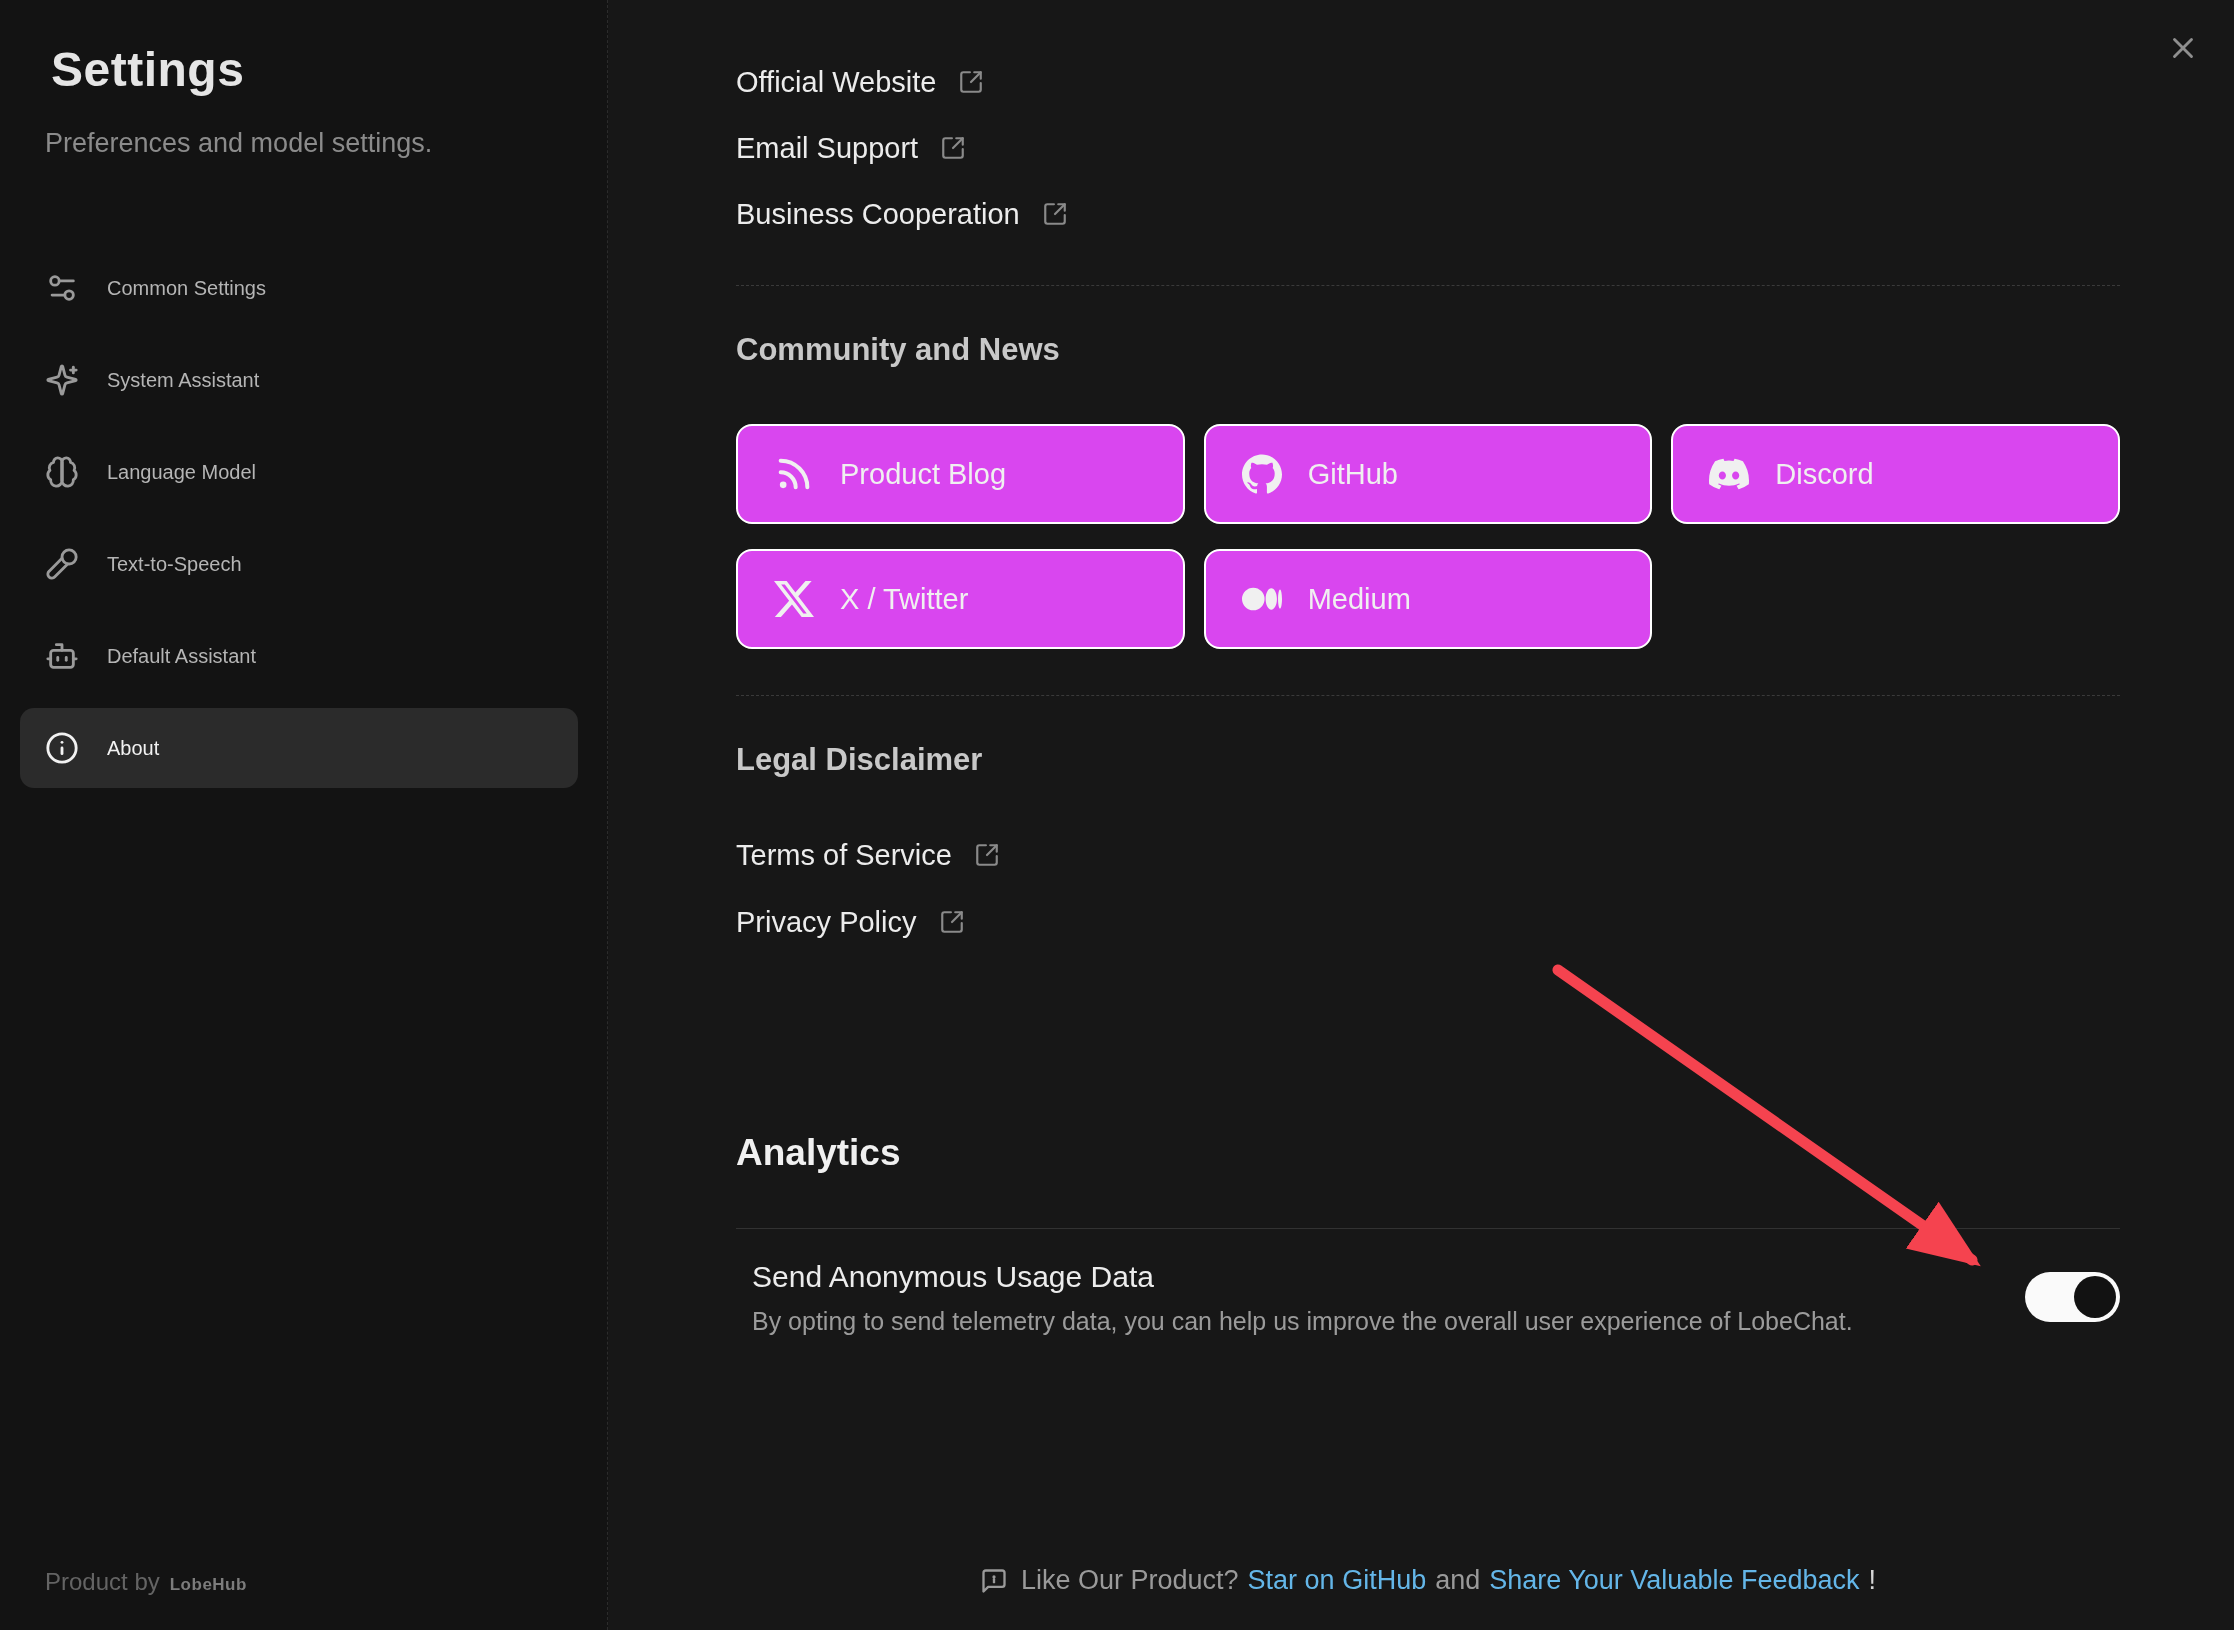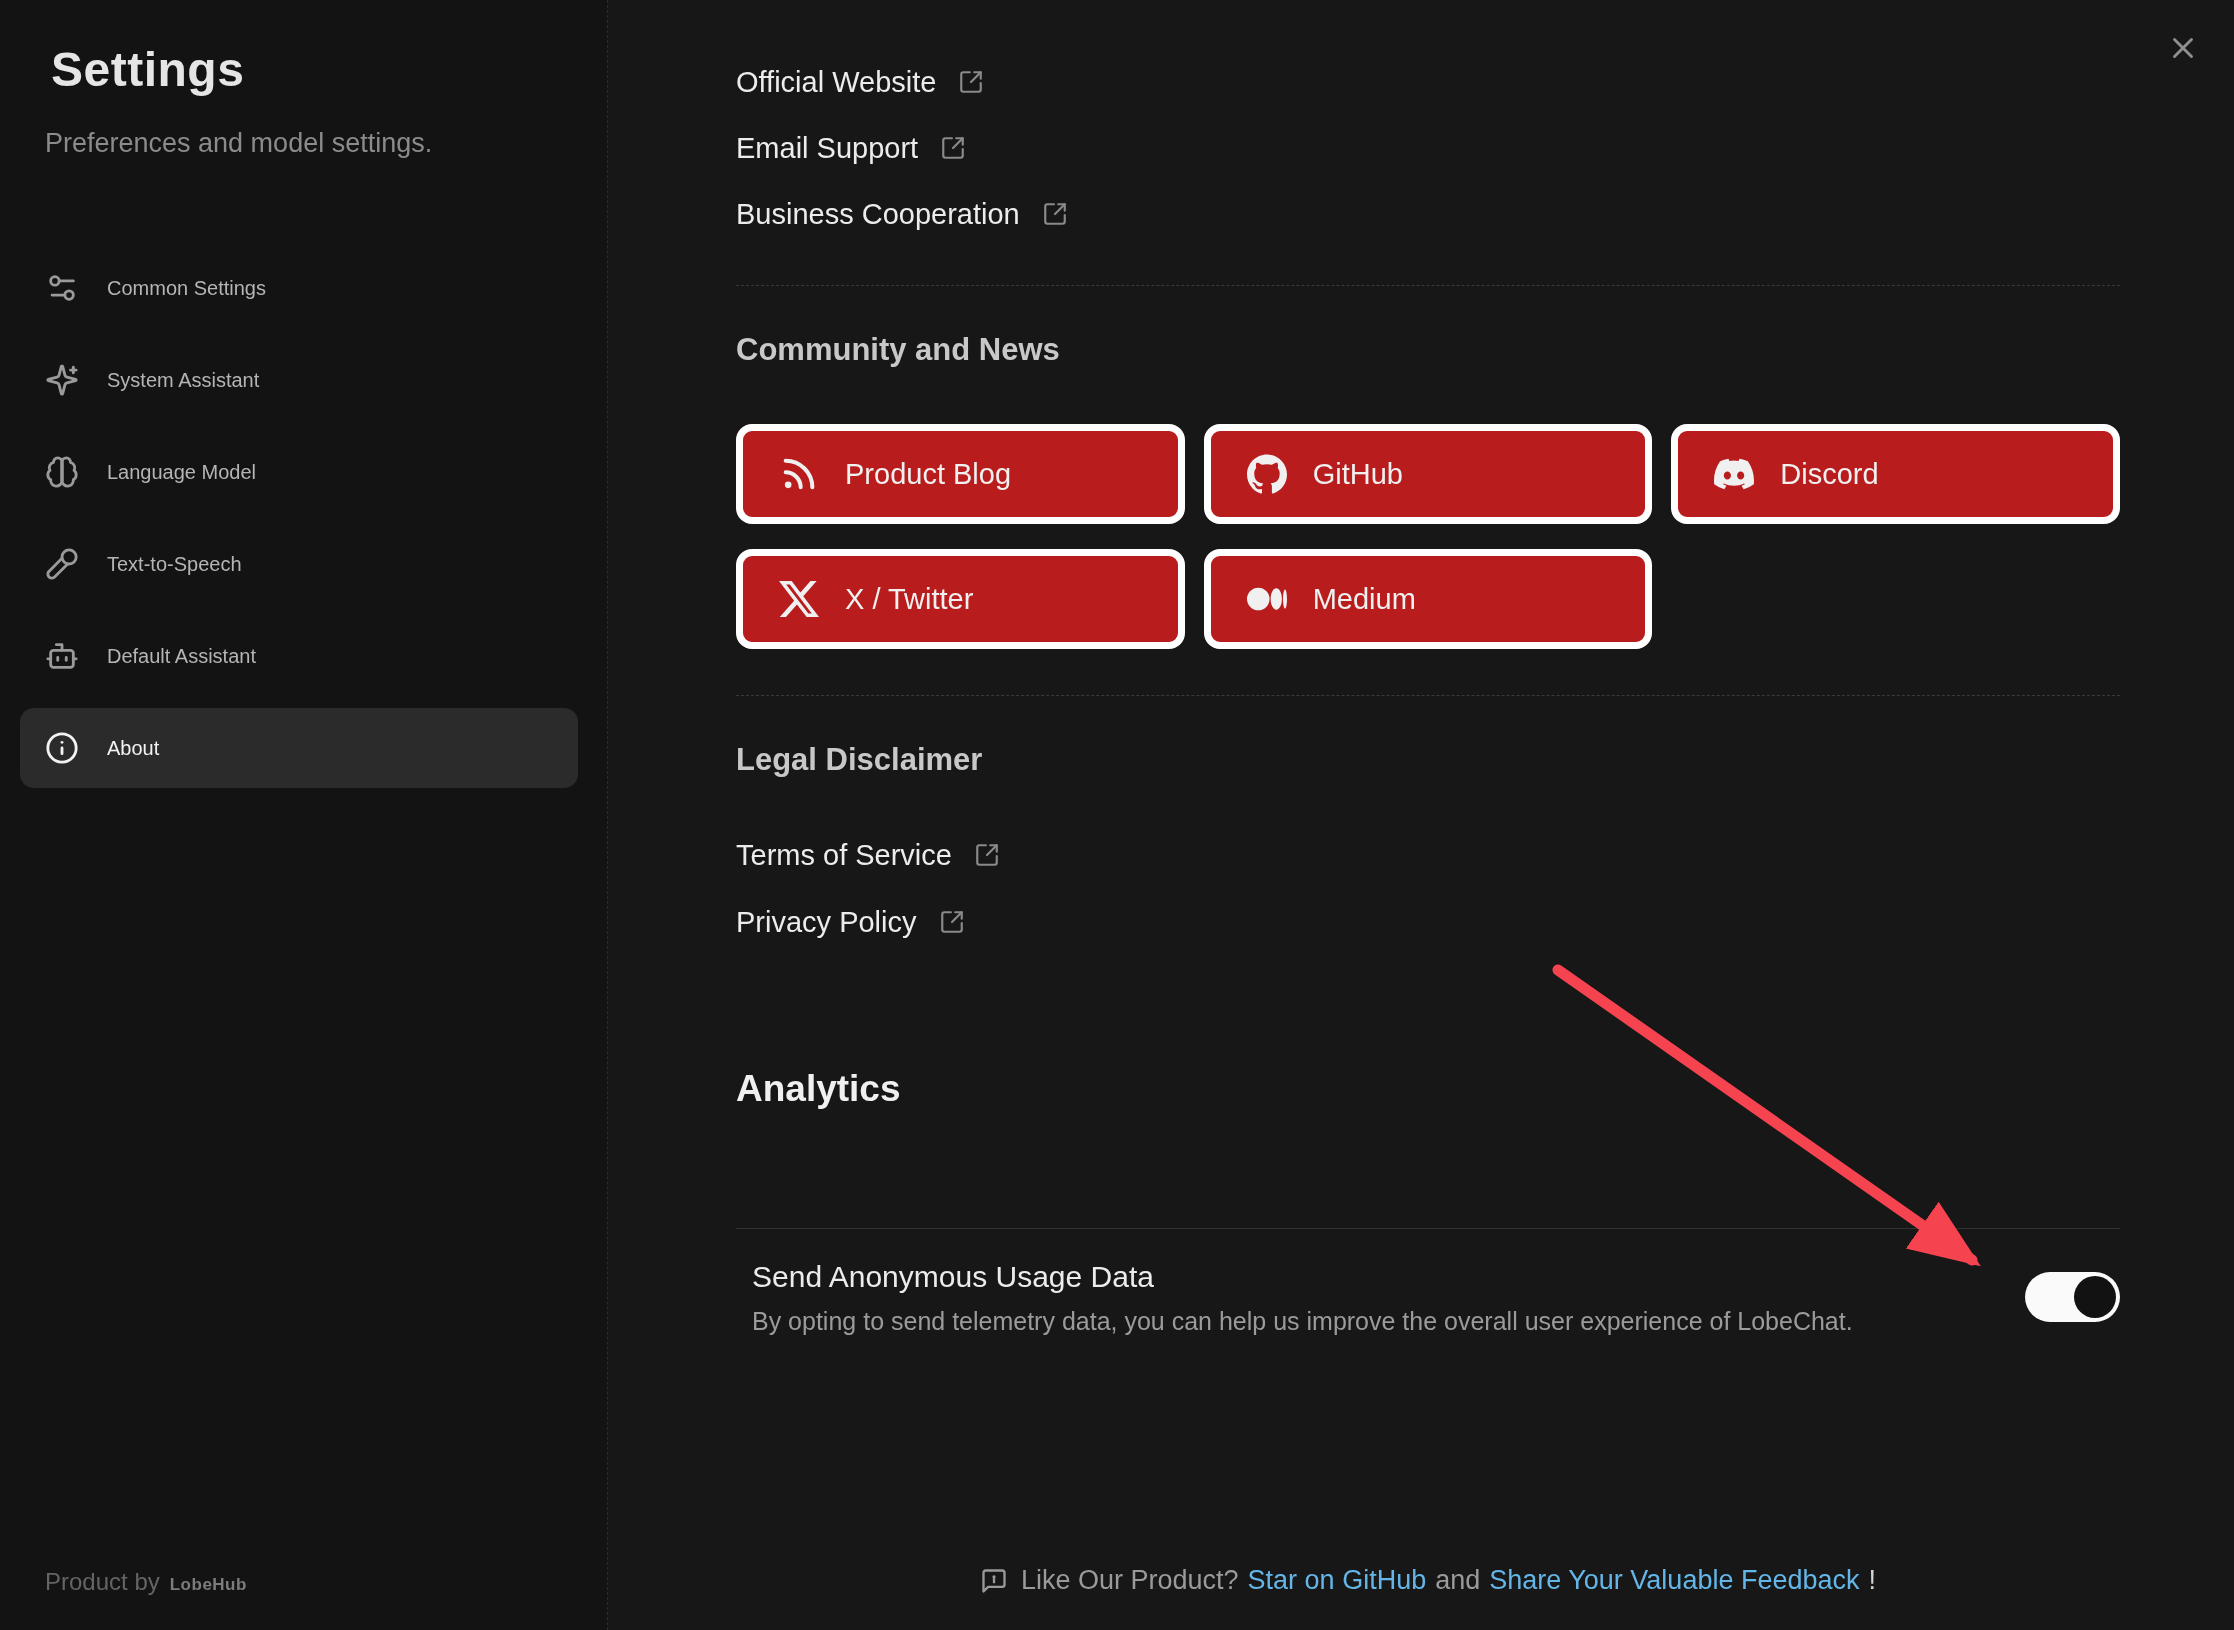--- a/index.html
+++ b/index.html
@@ -42,27 +42,27 @@
   .link-row .ext { width:26px; height:26px; color:#8a8a8a; margin-left:22px; }
 
   .contact-links { position:absolute; left:0; top:59px; display:flex;
                    flex-direction:column; gap:20px; }
   .legal-links   { position:absolute; left:0; top:832px; display:flex;
                    flex-direction:column; gap:21px; }
 
   .btn-grid { position:absolute; left:0; right:0; top:424px;
               display:grid; grid-template-columns:repeat(3,1fr);
               column-gap:19px; row-gap:25px; }
-  .com-btn { height:100px; background:#b91c1c; border:7px solid #ffffff;
+  .com-btn { height:100px; background:#d946ef; border:2px solid #ffffff;
              border-radius:16px; display:flex; align-items:center;
              padding:0 36px; cursor:pointer; }
   .com-btn .bi { width:40px; height:40px; color:#f0f0f0; flex:0 0 40px; }
   .com-btn span { margin-left:26px; font-size:29px; color:#f0f0f0; }
 
-  .analytics-heading { position:absolute; left:0; top:1068px; font-size:37px;
+  .analytics-heading { position:absolute; left:0; top:1132px; font-size:37px;
                        font-weight:bold; color:#f0f0f0; }
 
   .setting-row { position:absolute; left:16px; right:0; top:1256px; display:flex;
                  align-items:center; justify-content:space-between; }
   .setting-title { font-size:30px; color:#ececec; line-height:42px; }
   .setting-desc  { font-size:25px; color:#9b9b9b; margin-top:6px; line-height:34px; }
   .toggle { width:95px; height:50px; border-radius:25px; background:#fafafa;
             position:relative; cursor:pointer; flex:0 0 95px; margin-left:40px; }
   .toggle .knob { position:absolute; right:4px; top:4px; width:42px; height:42px;
                   border-radius:50%; background:#121212; }

